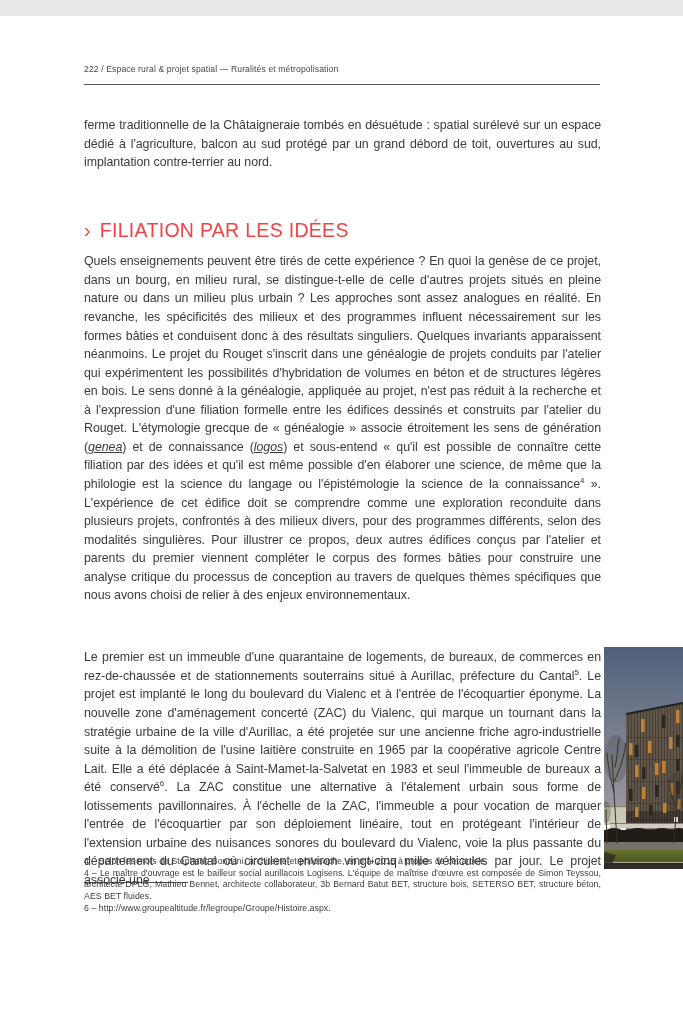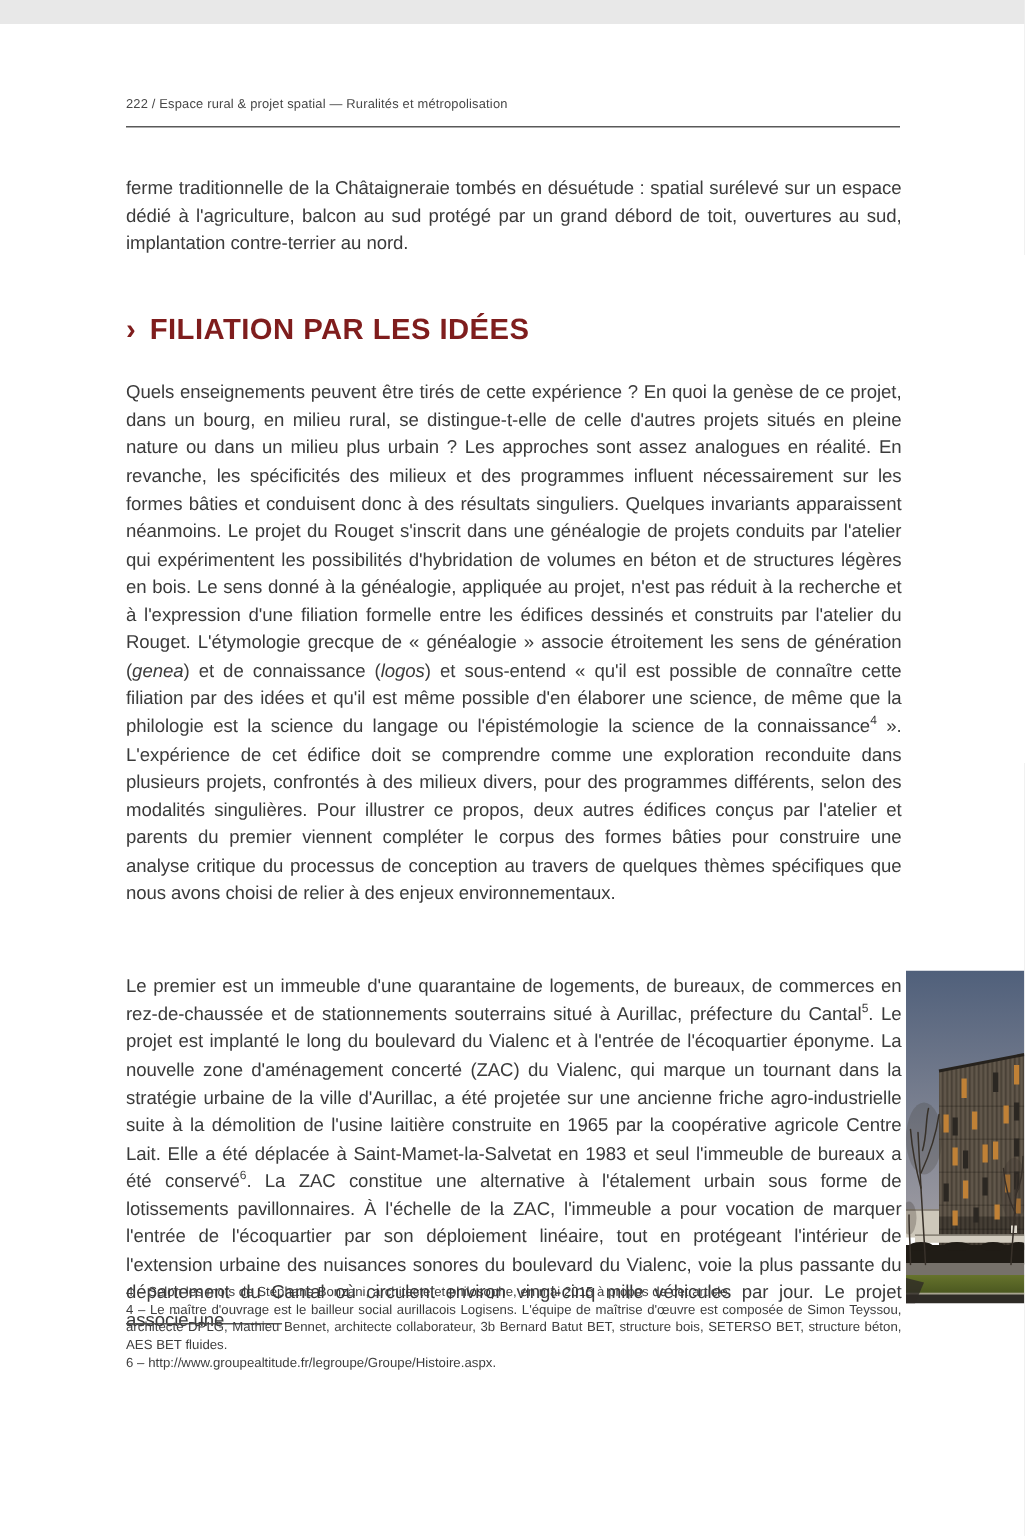--- a/index.html
+++ b/index.html
@@ -17,25 +17,25 @@
   }
   .para{
     position:absolute;left:84px;width:517px;
     font-size:12.4px;line-height:18.55px;letter-spacing:-.05px;
     text-align:justify;color:#3b3b3b;
   }
   .p1{top:88px}
   .p2{top:224px}
   .p3{top:620px}
   .section-heading{
-    position:absolute;left:84px;top:177px;
-    font-size:19.5px;letter-spacing:.3px;color:#7f1d1d;font-weight:700;
+    position:absolute;left:84px;top:187px;
+    font-size:19.5px;letter-spacing:.3px;color:#ef4444;font-weight:400;
   }
   .section-heading .marker{margin-right:9px;}
-  .para em{font-style:italic;}
+  .para em{font-style:italic;text-decoration:underline;}
   .para sup{font-size:8px;line-height:0;vertical-align:super;}
   .fn-rule{
     position:absolute;left:84px;top:866px;width:104px;height:1px;background:#515151;
   }
   .footnotes{
     position:absolute;left:84px;top:840px;width:517px;
     font-size:8.8px;line-height:11.7px;letter-spacing:.02px;
     color:#3d3d3d;text-align:justify;
   }
   .photo{

